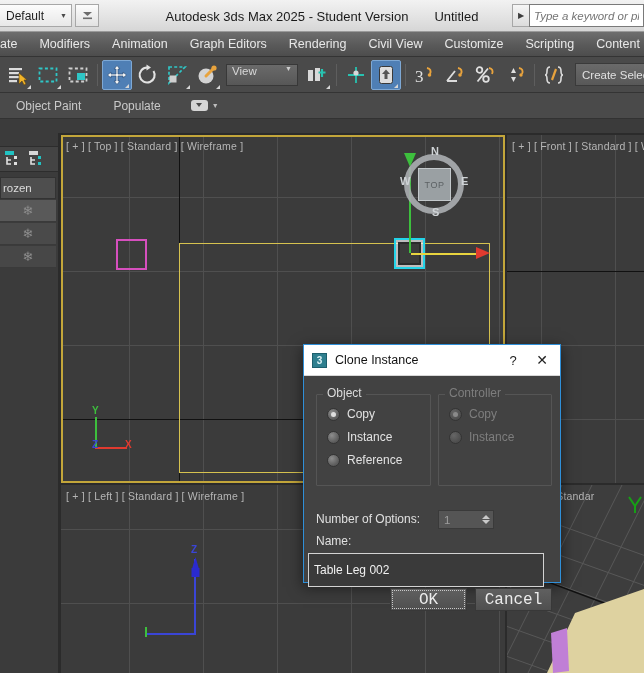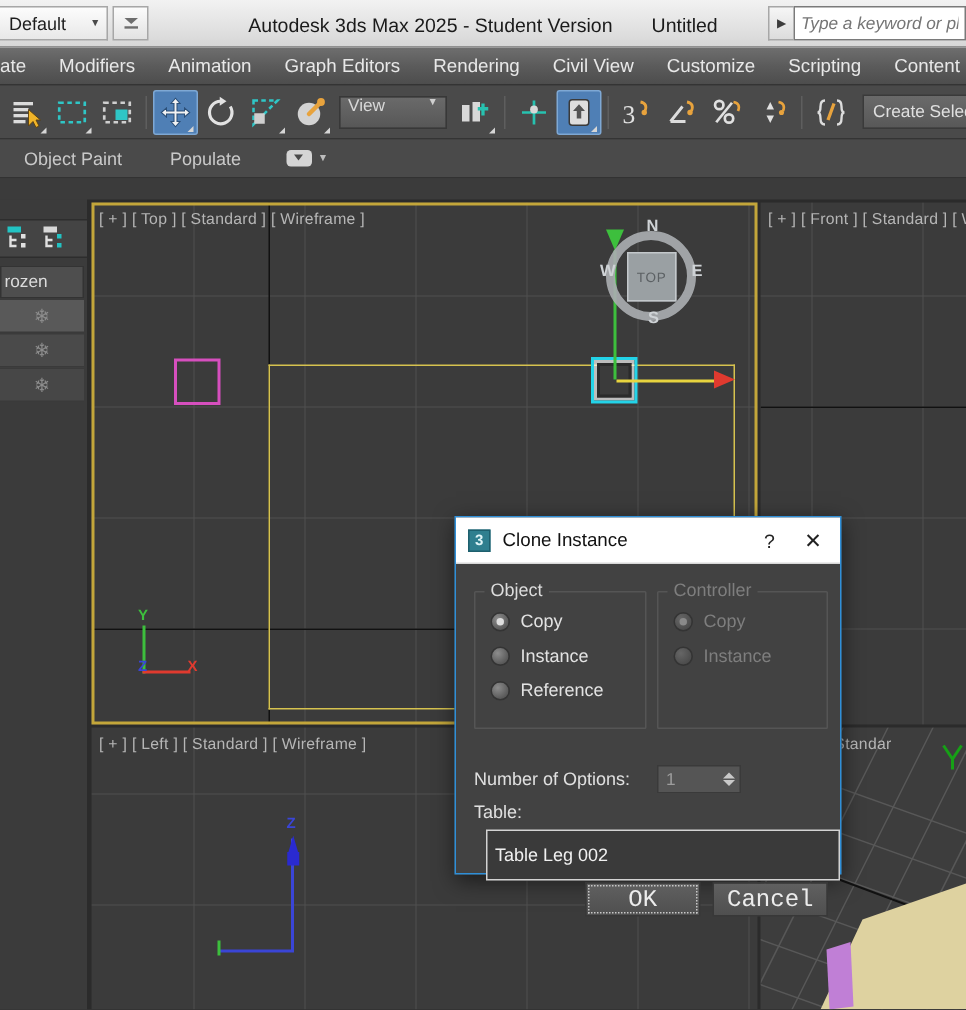--- a/index.html
+++ b/index.html
@@ -307,21 +307,21 @@
     background: #555; border: 1px solid #3a3a3a;
     display: flex; align-items: center; justify-content: space-between;
     padding: 0 3px 0 5px;
     font-size: 11.5px; color: #9d9d9d;
   }
   .spin-arrows { display: flex; flex-direction: column; gap: 1px; }
   .spin-arrows i { display: block; width: 0; height: 0; }
   .spin-up { border-left: 4px solid transparent; border-right: 4px solid transparent; border-bottom: 4px solid #c9c9c9; }
   .spin-dn { border-left: 4px solid transparent; border-right: 4px solid transparent; border-top: 4px solid #c9c9c9; }
   .nameinput {
-    position: absolute; left: 20px; top: 177px; width: 236px; height: 21px;
+    position: absolute; left: 4px; top: 177px; width: 236px; height: 21px;
     background: #3a3a3a; border: 1px solid #d3d3d3;
     color: #f0f0f0; font-size: 12px; padding: 16px 5px;
     font-family: "Liberation Sans", sans-serif; outline: none;
   }
   .btnrow { position: absolute; left: 12px; top: 212px; width: 236px; display: flex; justify-content: flex-end; gap: 8px; }
   .dlgbtn {
     width: 77px; height: 23px; background: linear-gradient(180deg,#606060,#4f4f4f);
     border: 1px solid #383838; color: #ececec; font-size: 16px;
     display: flex; align-items: center; justify-content: center;
     font-family: Liberation Mono, monospace;
@@ -696,21 +696,21 @@
 
       <div class="fld-label" style="left:12px; top:136px;">Number of Options:</div>
       <div class="spinner">
         <span>1</span>
         <span class="spin-arrows">
           <i class="spin-up"></i>
           <i class="spin-dn"></i>
         </span>
       </div>
 
-      <div class="fld-label" style="left:12px; top:158px;">Table:</div>
+      <div class="fld-label" style="left:12px; top:158px;">Name:</div>
       <input class="nameinput" type="text" value="Table Leg 002" style="">
 
       <div class="btnrow">
         <div class="dlgbtn focus">OK</div>
         <div class="dlgbtn">Cancel</div>
       </div>
     </div>
   </div>
 
 </div>

